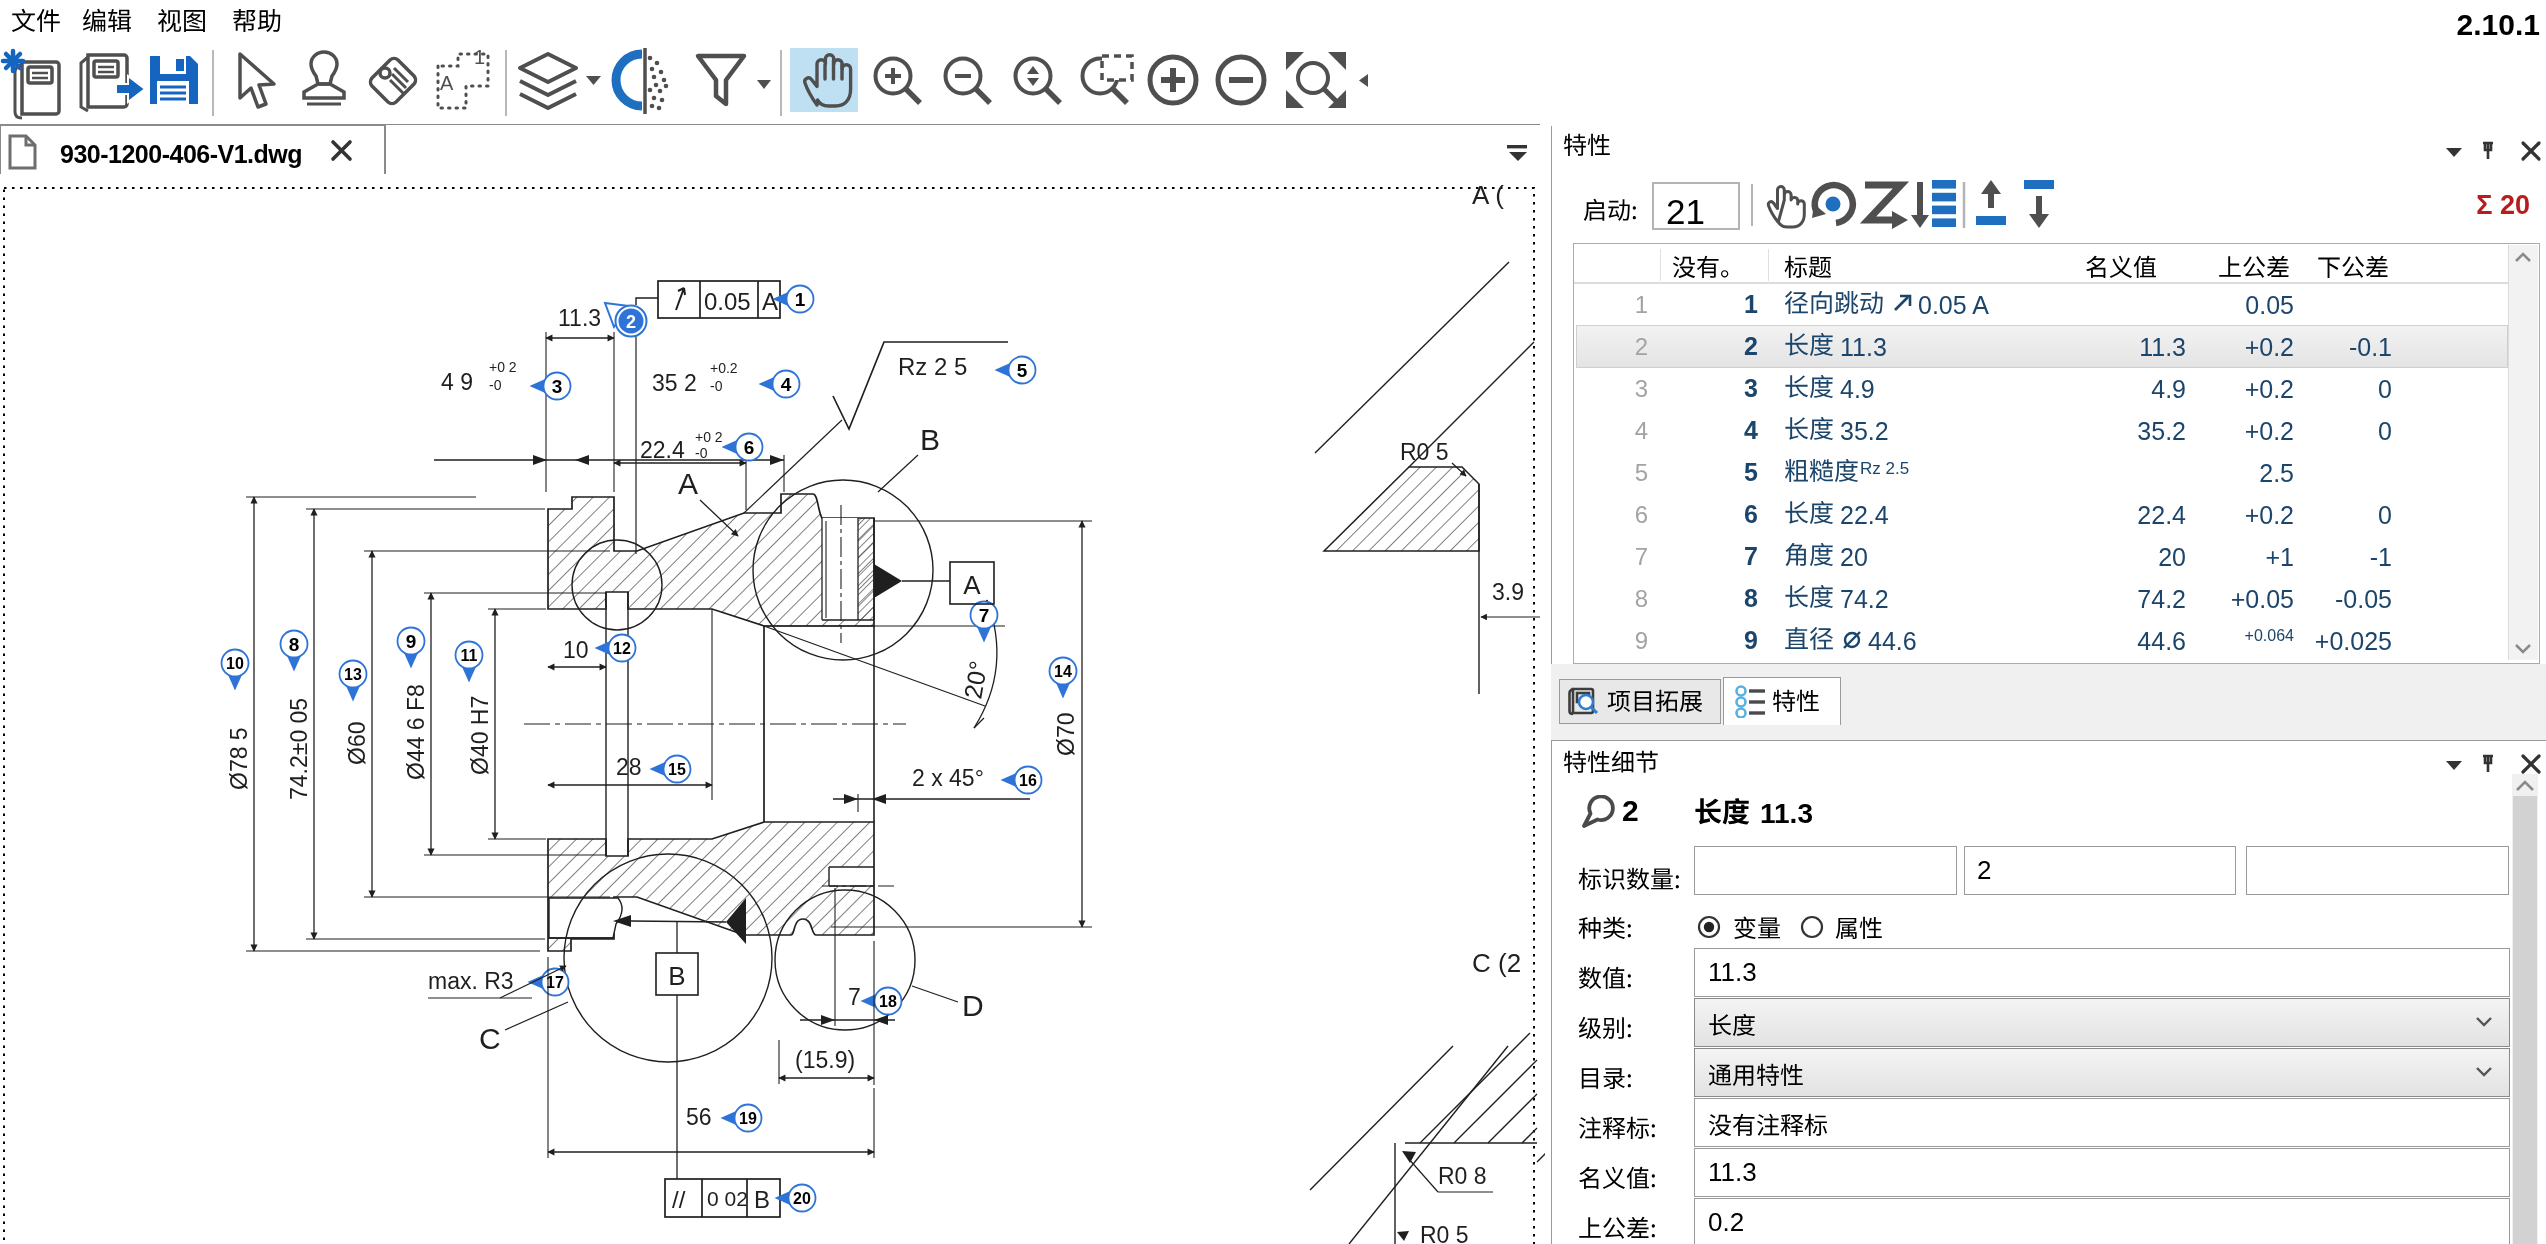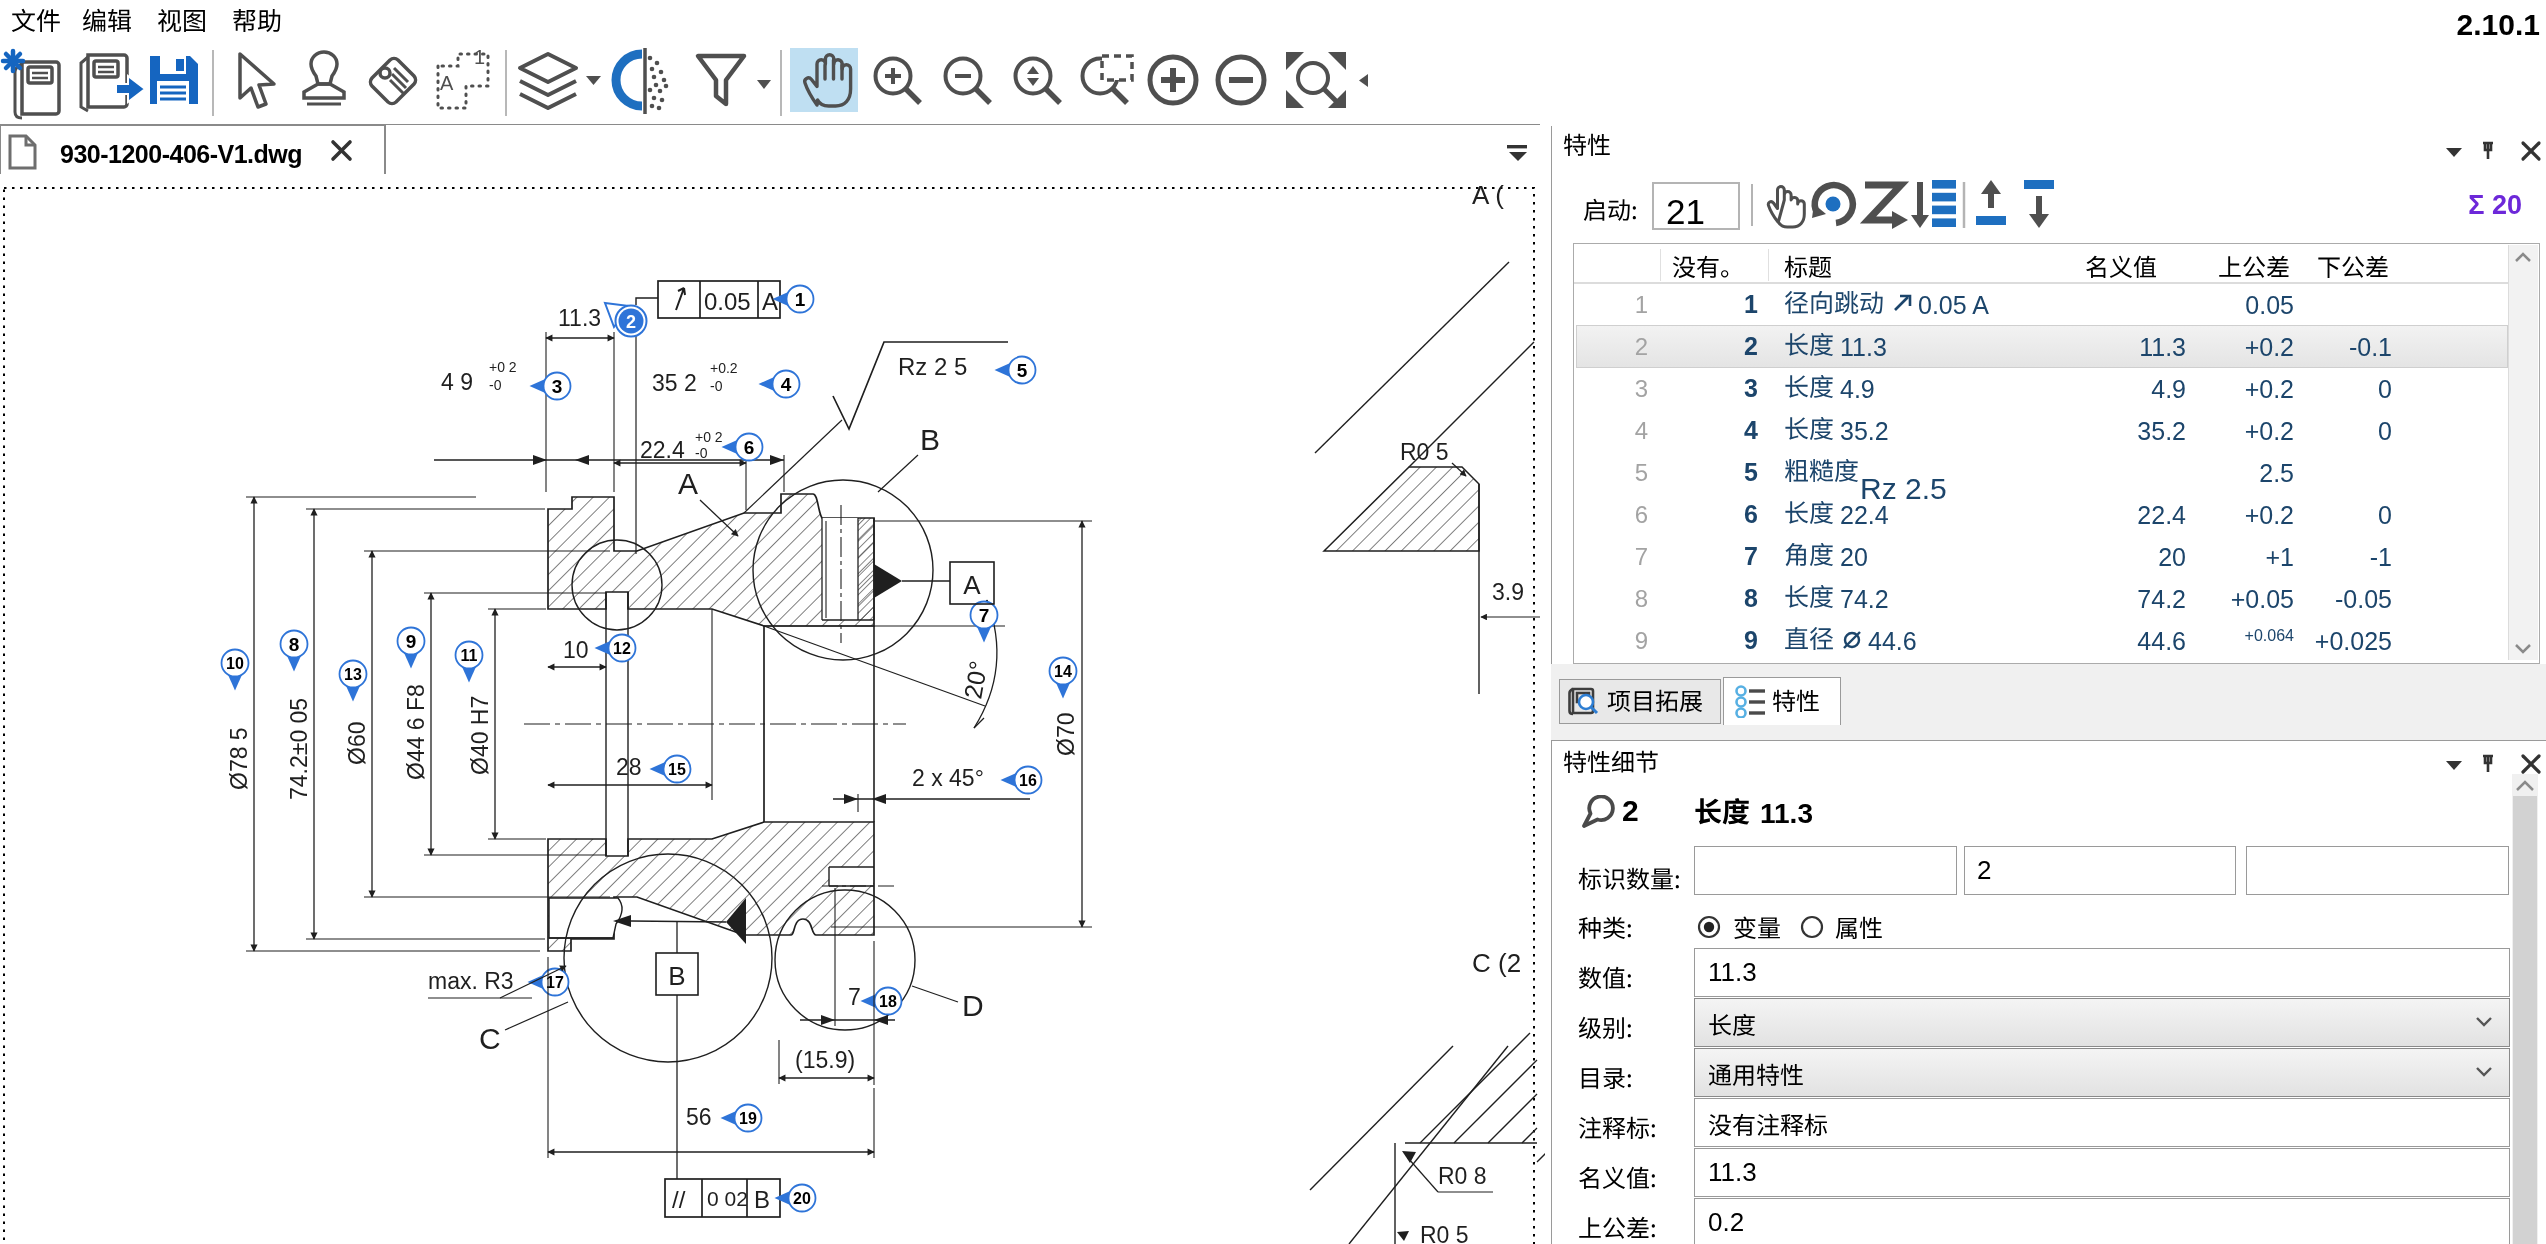--- a/index.html
+++ b/index.html
@@ -510,21 +510,21 @@
  <line x1="17" y1="30" x2="17" y2="14" stroke="#4f4f4f" stroke-width="6"></line>
       <path d="M17 2 l-10 14 h20 z" fill="#4f4f4f"></path>
  <rect x="2" y="38" width="30" height="9" fill="#1e6fc0"></rect>
 </g>
 <g transform="translate(262,0)">
  <rect x="2" y="2" width="30" height="9" fill="#1e6fc0"></rect>
  <line x1="17" y1="18" x2="17" y2="38" stroke="#4f4f4f" stroke-width="6"></line>
       <path d="M17 50 l-10 -14 h20 z" fill="#4f4f4f"></path>
 </g>
 </svg>
-<div style="position:absolute;top:190px;font-size:27px;color:#6d28d9;white-space:pre;line-height:1.15;font-weight:bold;right:24px;">Σ 20</div>
+<div style="position:absolute;top:190px;font-size:27px;color:#b91c1c;white-space:pre;line-height:1.15;font-weight:bold;right:16px;">Σ 20</div>
 <div class="abs" style="left:1573px;top:243px;width:965px;height:419px;background:#fff;border:1px solid #ababab;"></div>
 <div class="abs" style="left:1574px;top:246px;width:935px;height:36px;border-bottom:2px solid #dcdcdc;"></div>
 <div class="abs" style="left:1660px;top:249px;width:1px;height:32px;background:#e0e0e0"></div>
 <div class="abs" style="left:1768px;top:249px;width:1px;height:32px;background:#e0e0e0"></div>
 <svg style="position:absolute;left:1672px;top:252px;overflow:visible" width="74" height="33">
     <g transform="translate(0,24)">
       <g fill="#000" transform="scale(0.024,-0.024)">
         <path transform="translate(0,0)" d="M84 773C145 739 225 688 265 657L309 718C267 748 186 795 126 826ZM35 502C97 471 179 423 220 393L262 455C219 485 137 529 75 557ZM66 -17 129 -65C184 27 251 153 300 259L245 306C190 192 117 61 66 -17ZM445 804V691C445 615 424 530 289 468C304 457 330 428 340 412C487 483 518 593 518 689V734H714V586C714 502 731 472 804 472C818 472 880 472 897 472C919 472 943 473 956 478C954 497 951 529 949 550C935 547 911 545 896 545C880 545 823 545 809 545C792 545 789 555 789 584V804ZM783 328C745 251 688 188 619 137C551 190 497 254 460 328ZM341 398V328H405L385 321C426 232 483 156 555 94C468 43 368 9 266 -11C280 -28 297 -59 305 -79C416 -53 524 -13 617 46C701 -13 802 -55 917 -80C927 -59 949 -28 966 -11C859 9 763 44 683 93C773 165 845 259 888 380L838 401L824 398Z"></path>
         <path transform="translate(1000,0)" d="M391 840C379 797 365 753 347 710H63V640H316C252 508 160 386 40 304C54 290 78 263 88 246C151 291 207 345 255 406V-79H329V119H748V15C748 0 743 -6 726 -6C707 -7 646 -8 580 -5C590 -26 601 -57 605 -77C691 -77 746 -77 779 -66C812 -53 822 -30 822 14V524H336C359 562 379 600 397 640H939V710H427C442 747 455 785 467 822ZM329 289H748V184H329ZM329 353V456H748V353Z"></path>
         <path transform="translate(2000,0)" d="M194 244C111 244 42 176 42 92C42 7 111 -61 194 -61C279 -61 347 7 347 92C347 176 279 244 194 244ZM194 -10C139 -10 93 35 93 92C93 147 139 193 194 193C251 193 296 147 296 92C296 35 251 -10 194 -10Z"></path>
@@ -633,21 +633,21 @@
 <div style="position:absolute;top:458px;font-size:25px;color:#1c456b;white-space:pre;line-height:1.15;font-weight:bold;right:788px;">5</div>
 <svg style="position:absolute;left:1784px;top:455px;overflow:visible" width="77" height="35">
     <g transform="translate(0,25)">
       <g fill="#1c456b" transform="scale(0.025,-0.025)">
         <path transform="translate(0,0)" d="M63 765C89 695 112 603 117 543L177 558C170 618 146 709 118 779ZM380 783C365 714 336 615 313 555L363 539C390 596 421 690 446 765ZM56 504V434H198C163 323 100 191 41 121C54 102 72 70 80 48C127 112 176 216 213 319V-79H284V326C321 270 366 200 384 164L434 225C411 255 317 374 284 411V434H434V504H284V838H213V504ZM563 472H799V281H563ZM563 540V730H799V540ZM563 212H799V15H563ZM491 800V15H383V-55H960V15H875V800Z"></path>
         <path transform="translate(1000,0)" d="M369 749C397 690 426 611 438 564L497 585C484 631 454 708 426 766ZM647 326H846V172H647ZM581 389V109H914V389ZM48 757C70 689 87 601 89 543L143 556C141 614 124 701 99 768ZM307 778C297 710 273 612 254 553L301 539C322 594 349 688 369 762ZM716 835V708H644C656 739 666 772 674 804L613 817C593 732 559 648 514 590C529 583 555 567 566 558C584 582 601 611 616 643H716V529H522V465H958V529H784V643H930V708H784V835ZM41 496V426H160C130 320 75 196 26 128C37 111 55 80 62 59C102 117 141 207 173 299V-79H237V297C268 253 303 198 319 170L361 230C343 253 267 346 237 378V426H333V363H429V102C394 84 355 45 317 -1L363 -64C403 -2 441 51 469 51C485 51 507 22 539 -3C587 -39 644 -53 728 -53C781 -53 892 -50 949 -46C950 -26 960 9 966 27C900 20 797 15 728 15C650 15 595 24 551 57C528 76 512 94 496 105V431H355V496H237V840H173V496Z"></path>
         <path transform="translate(2000,0)" d="M386 644V557H225V495H386V329H775V495H937V557H775V644H701V557H458V644ZM701 495V389H458V495ZM757 203C713 151 651 110 579 78C508 111 450 153 408 203ZM239 265V203H369L335 189C376 133 431 86 497 47C403 17 298 -1 192 -10C203 -27 217 -56 222 -74C347 -60 469 -35 576 7C675 -37 792 -65 918 -80C927 -61 946 -31 962 -15C852 -5 749 15 660 46C748 93 821 157 867 243L820 268L807 265ZM473 827C487 801 502 769 513 741H126V468C126 319 119 105 37 -46C56 -52 89 -68 104 -80C188 78 201 309 201 469V670H948V741H598C586 773 566 813 548 845Z"></path>
       </g>
     </g>
   </svg>
-<div style="position:absolute;top:472px;font-size:30px;color:#1c456b;white-space:pre;line-height:1.15;font-weight:normal;left:1860.0px;">Rz 2.5</div>
+<div style="position:absolute;top:459px;font-size:17px;color:#1c456b;white-space:pre;line-height:1.15;font-weight:normal;left:1860.0px;">Rz 2.5</div>
 <div style="position:absolute;top:459px;font-size:25px;color:#1c456b;white-space:pre;line-height:1.15;font-weight:normal;right:252px;">2.5</div>
 <div style="position:absolute;top:501px;font-size:24px;color:#a3a3a3;white-space:pre;line-height:1.15;font-weight:normal;right:898px;">6</div>
 <div style="position:absolute;top:500px;font-size:25px;color:#1c456b;white-space:pre;line-height:1.15;font-weight:bold;right:788px;">6</div>
 <svg style="position:absolute;left:1784px;top:497px;overflow:visible" width="52" height="35">
     <g transform="translate(0,25)">
       <g fill="#1c456b" transform="scale(0.025,-0.025)">
         <path transform="translate(0,0)" d="M769 818C682 714 536 619 395 561C414 547 444 517 458 500C593 567 745 671 844 786ZM56 449V374H248V55C248 15 225 0 207 -7C219 -23 233 -56 238 -74C262 -59 300 -47 574 27C570 43 567 75 567 97L326 38V374H483C564 167 706 19 914 -51C925 -28 949 3 967 20C775 75 635 202 561 374H944V449H326V835H248V449Z"></path>
         <path transform="translate(1000,0)" d="M386 644V557H225V495H386V329H775V495H937V557H775V644H701V557H458V644ZM701 495V389H458V495ZM757 203C713 151 651 110 579 78C508 111 450 153 408 203ZM239 265V203H369L335 189C376 133 431 86 497 47C403 17 298 -1 192 -10C203 -27 217 -56 222 -74C347 -60 469 -35 576 7C675 -37 792 -65 918 -80C927 -61 946 -31 962 -15C852 -5 749 15 660 46C748 93 821 157 867 243L820 268L807 265ZM473 827C487 801 502 769 513 741H126V468C126 319 119 105 37 -46C56 -52 89 -68 104 -80C188 78 201 309 201 469V670H948V741H598C586 773 566 813 548 845Z"></path>
       </g>
     </g>

